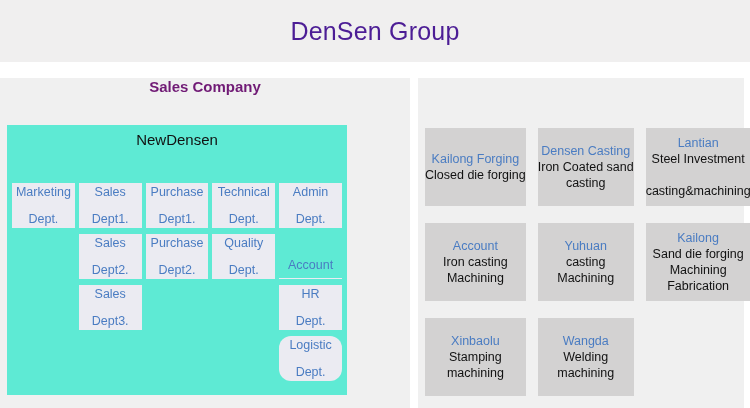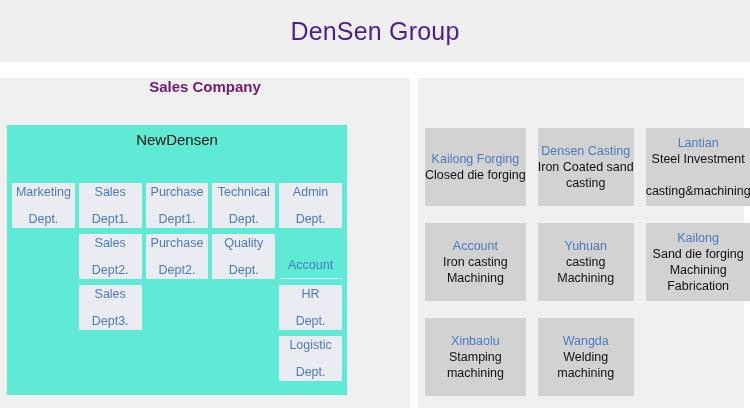--- a/index.html
+++ b/index.html
@@ -138,21 +138,21 @@
             <div class="dept-line">Dept.</div>
           </div>
           <div class="dept" style="grid-area: 3 / 2;">
             <div class="dept-line">Sales</div>
             <div class="dept-line">Dept3.</div>
           </div>
           <div class="dept" style="grid-area: 3 / 5;">
             <div class="dept-line">HR</div>
             <div class="dept-line">Dept.</div>
           </div>
-          <div class="dept" style="grid-area: 4 / 5;">
+          <div class="dept" style="grid-area: 4 / 5; border-radius: 12px;">
             <div class="dept-line">Logistic</div>
             <div class="dept-line">Dept.</div>
           </div>
         </div>
     </div>
 
   </div>
 
   <div class="panel panel-factories">
     <div class="factory-grid">

